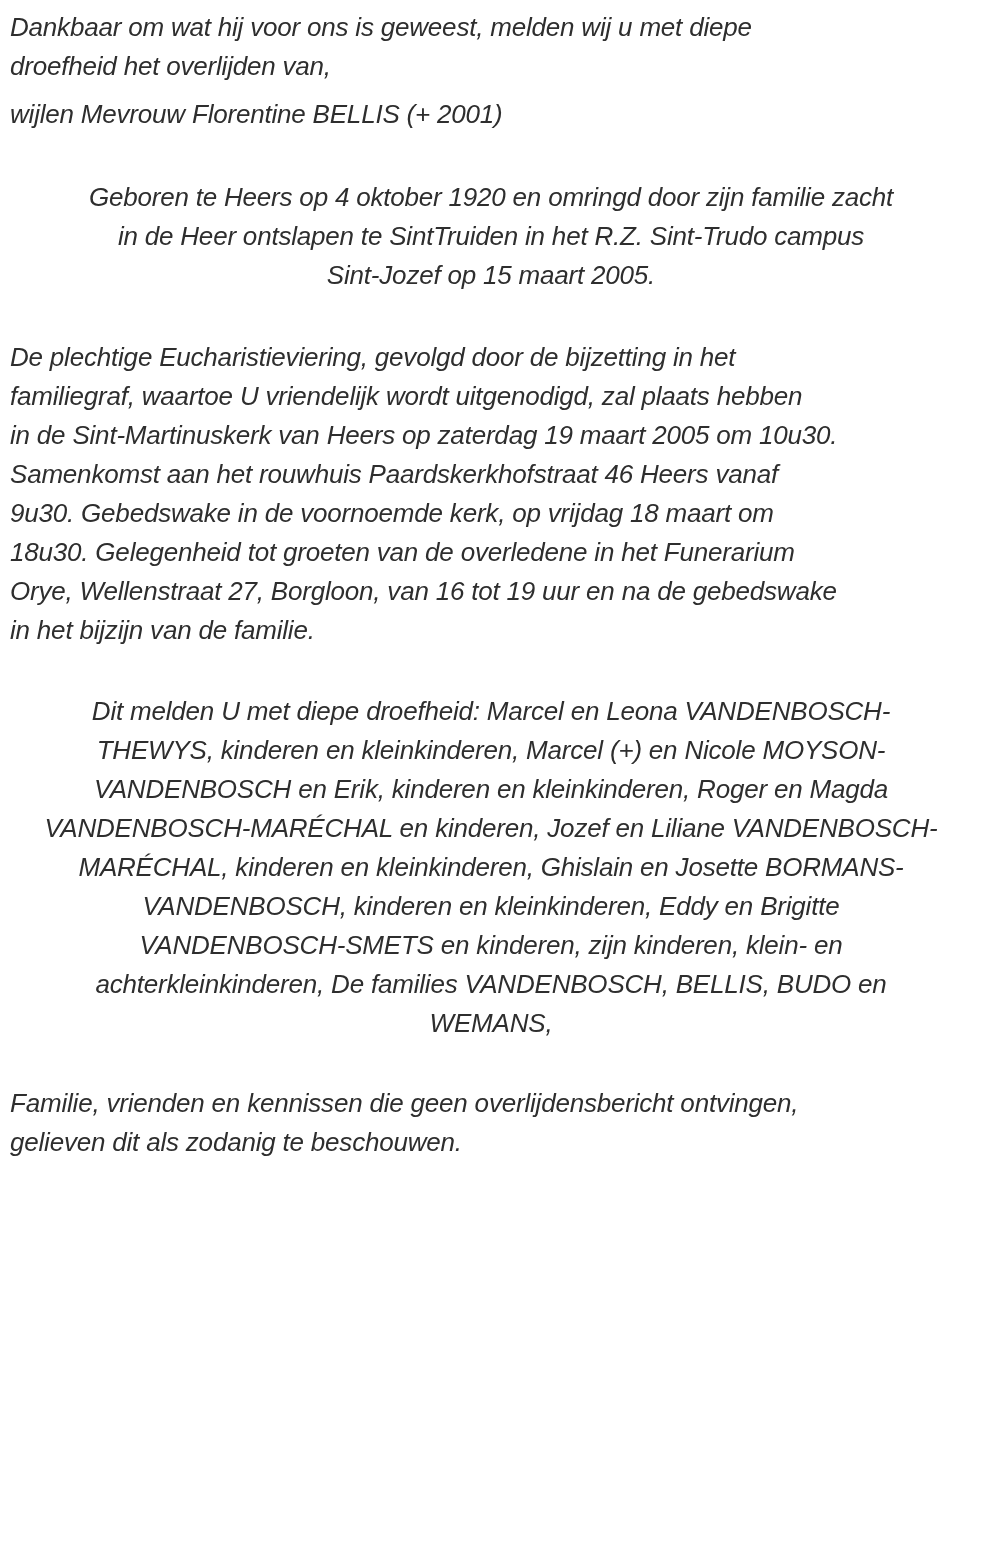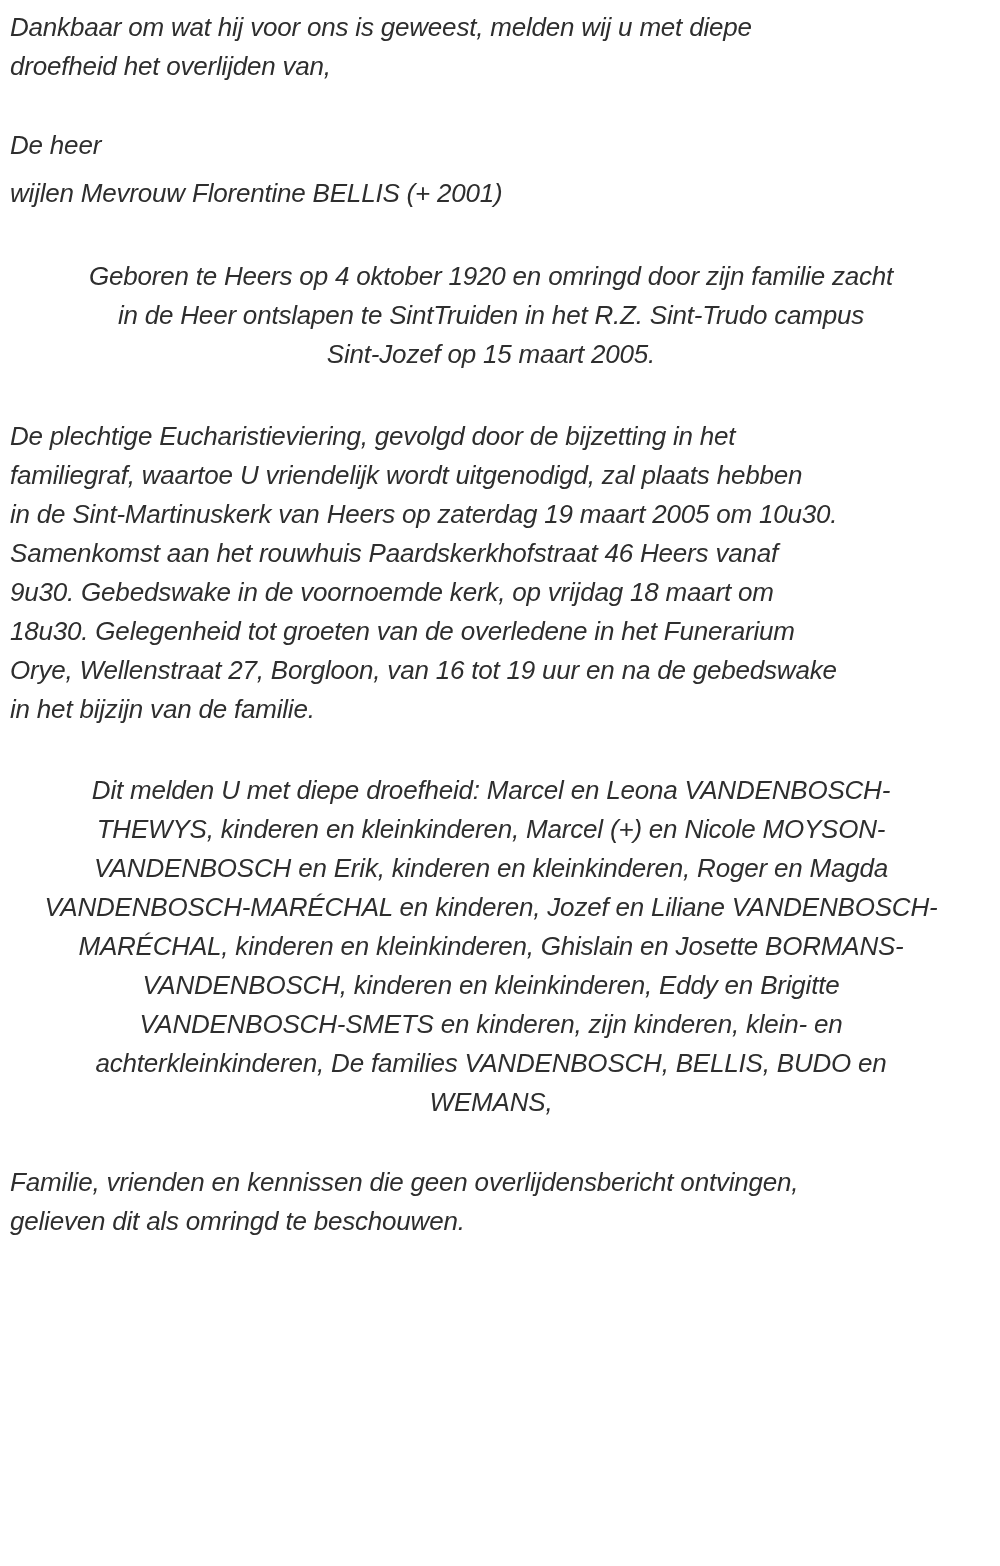--- a/index.html
+++ b/index.html
@@ -37,21 +37,20 @@
   .p-family     { margin-top: 42px !important; text-align: center; }
   .p-addresses  { margin-top: 52px !important; }
   .p-closing    { margin-top: 41px !important; }
 </style>
 </head>
 <body>
 
 <main class="doc">
   <p class="p-intro">Dankbaar om wat hij voor ons is geweest, melden wij u met diepe
 droefheid het overlijden van,</p>
-  <p class="p-salutation">De heer</p>
   <p class="p-spouse">wijlen Mevrouw Florentine BELLIS (+ 2001)</p>
   <p class="p-birth">Geboren te Heers op 4 oktober 1920 en omringd door zijn familie zacht
 in de Heer ontslapen te SintTruiden in het R.Z. Sint-Trudo campus
 Sint-Jozef op 15 maart 2005.</p>
   <p class="p-ceremony">De plechtige Eucharistieviering, gevolgd door de bijzetting in het
 familiegraf, waartoe U vriendelijk wordt uitgenodigd, zal plaats hebben
 in de Sint-Martinuskerk van Heers op zaterdag 19 maart 2005 om 10u30.
 Samenkomst aan het rouwhuis Paardskerkhofstraat 46 Heers vanaf
 9u30. Gebedswake in de voornoemde kerk, op vrijdag 18 maart om
 18u30. Gelegenheid tot groeten van de overledene in het Funerarium
@@ -60,14 +59,14 @@
   <p class="p-family">Dit melden U met diepe droefheid: Marcel en Leona VANDENBOSCH-
 THEWYS, kinderen en kleinkinderen, Marcel (+) en Nicole MOYSON-
 VANDENBOSCH en Erik, kinderen en kleinkinderen, Roger en Magda
 VANDENBOSCH-MARÉCHAL en kinderen, Jozef en Liliane VANDENBOSCH-
 MARÉCHAL, kinderen en kleinkinderen, Ghislain en Josette BORMANS-
 VANDENBOSCH, kinderen en kleinkinderen, Eddy en Brigitte
 VANDENBOSCH-SMETS en kinderen, zijn kinderen, klein- en
 achterkleinkinderen, De families VANDENBOSCH, BELLIS, BUDO en
 WEMANS,</p>
   <p class="p-closing">Familie, vrienden en kennissen die geen overlijdensbericht ontvingen,
-gelieven dit als omringd te beschouwen.</p>
+gelieven dit als zodanig te beschouwen.</p>
 </main>
 
 </body></html>

